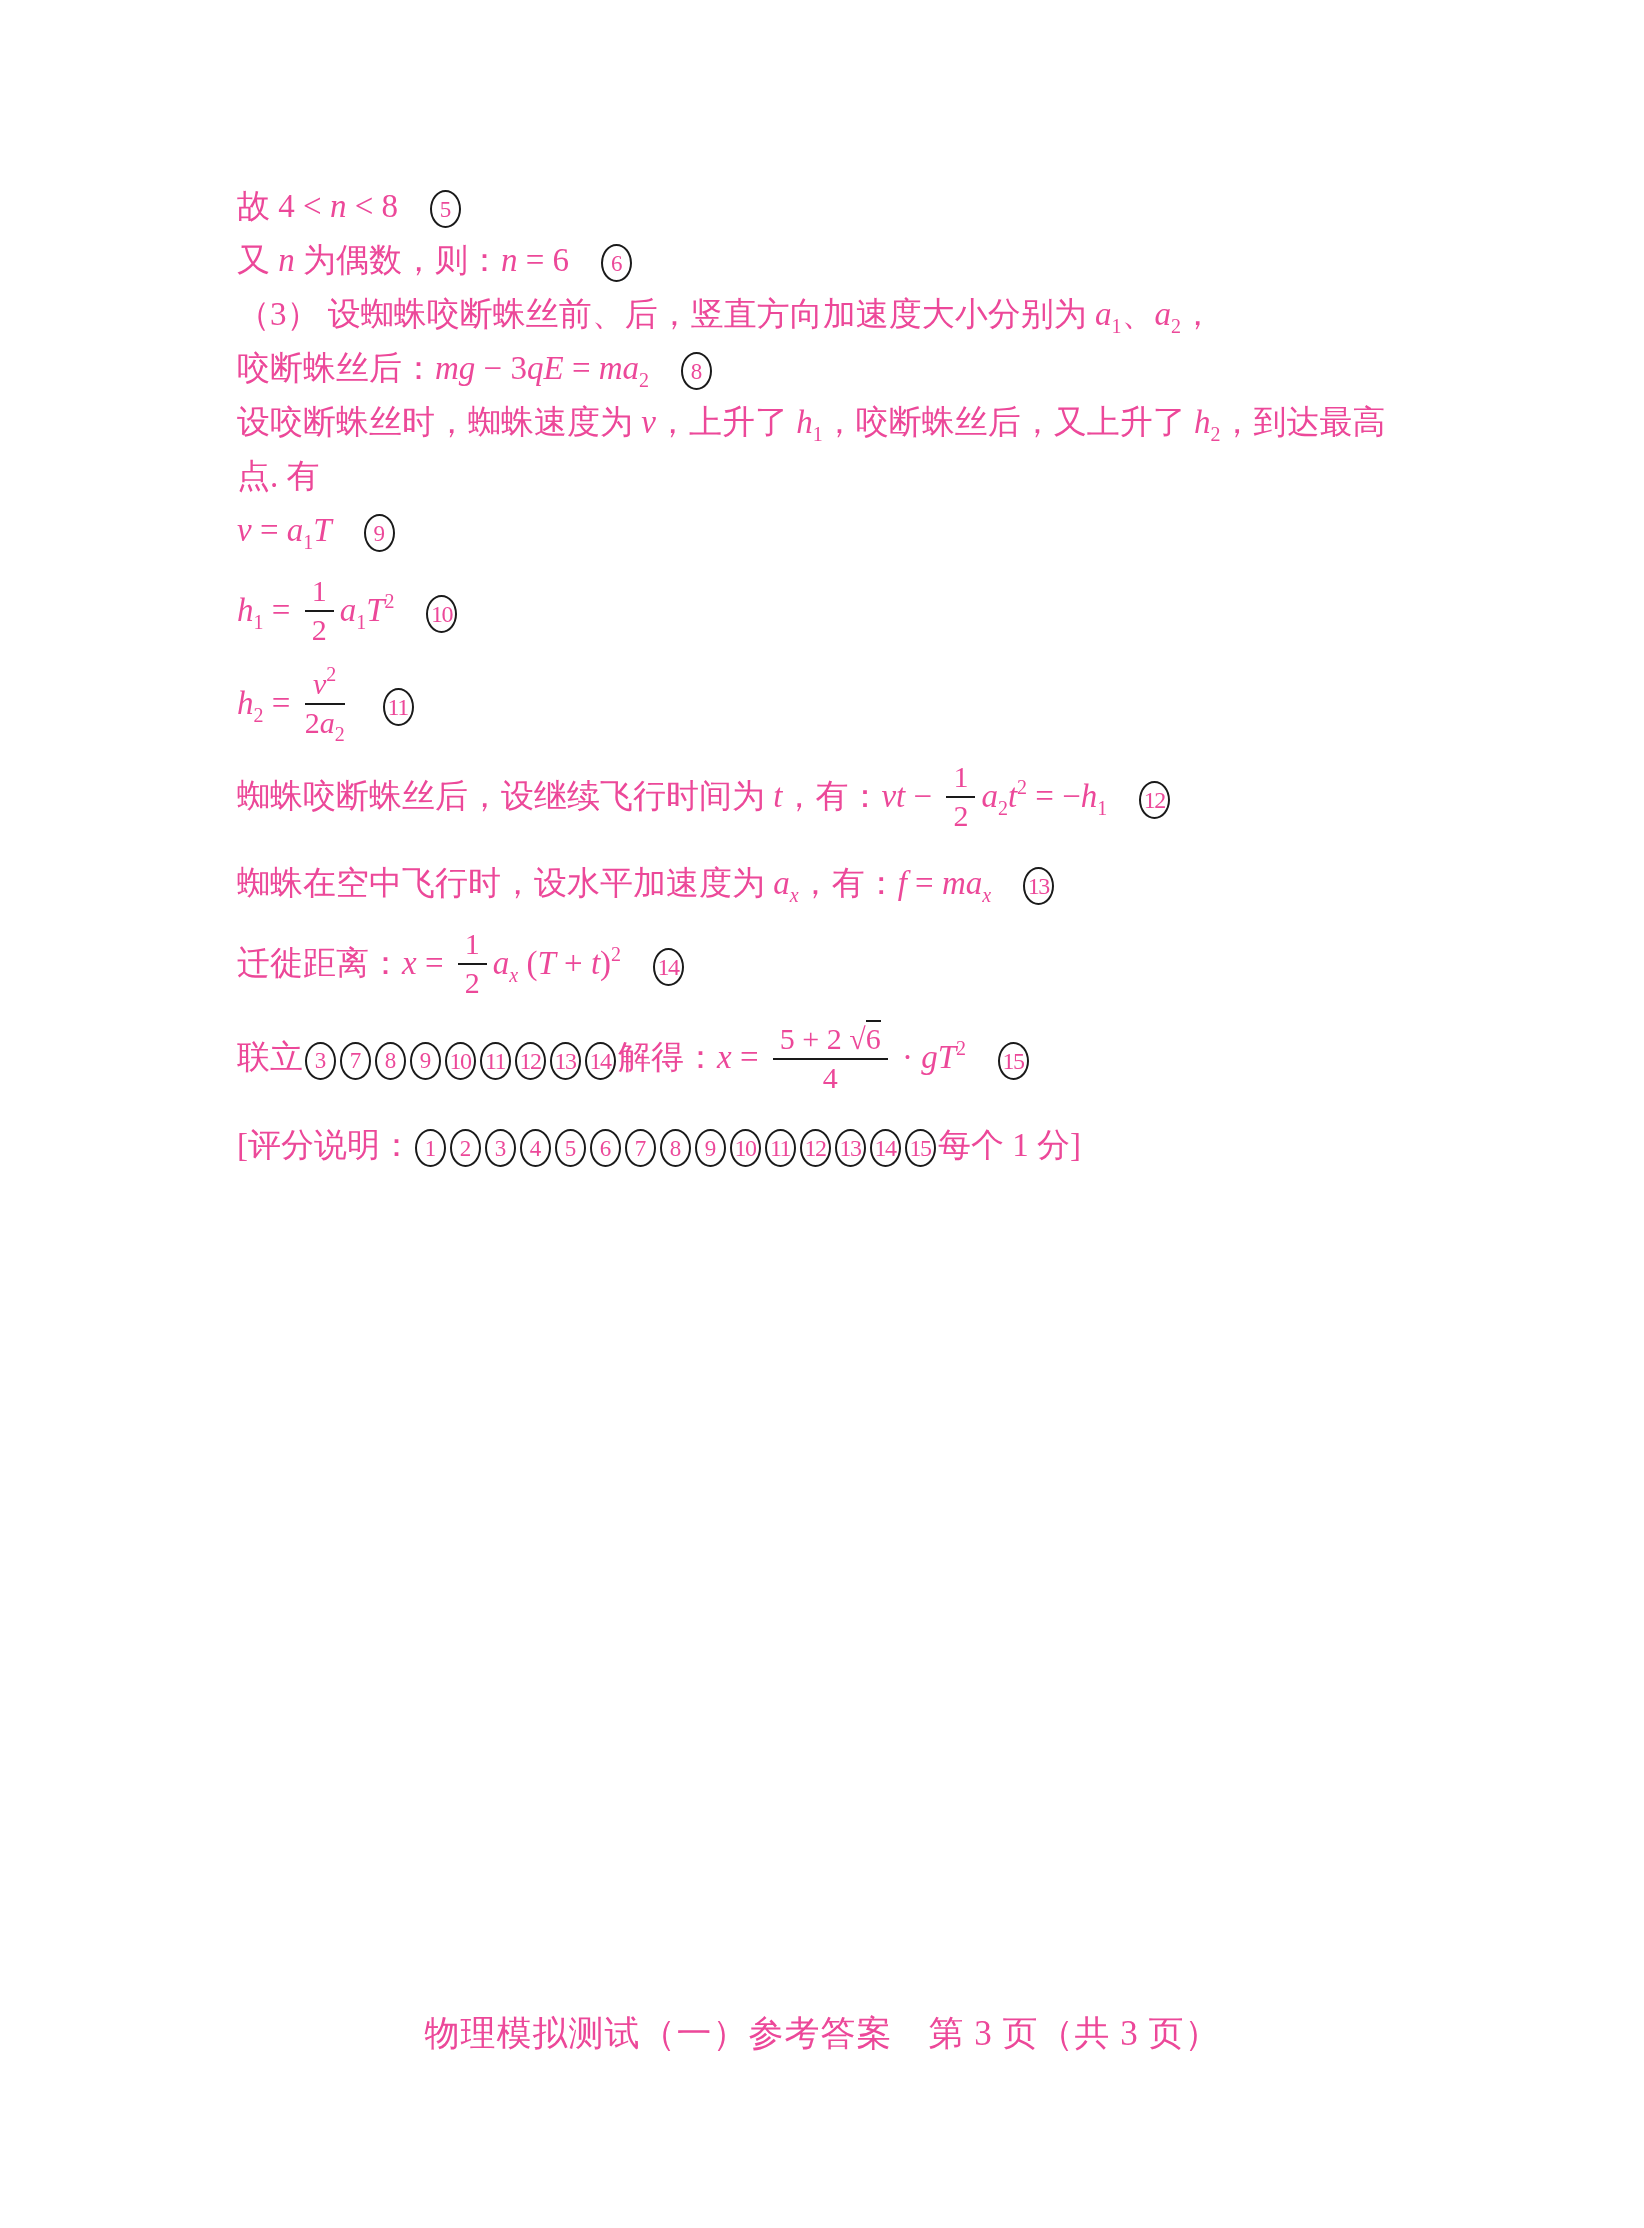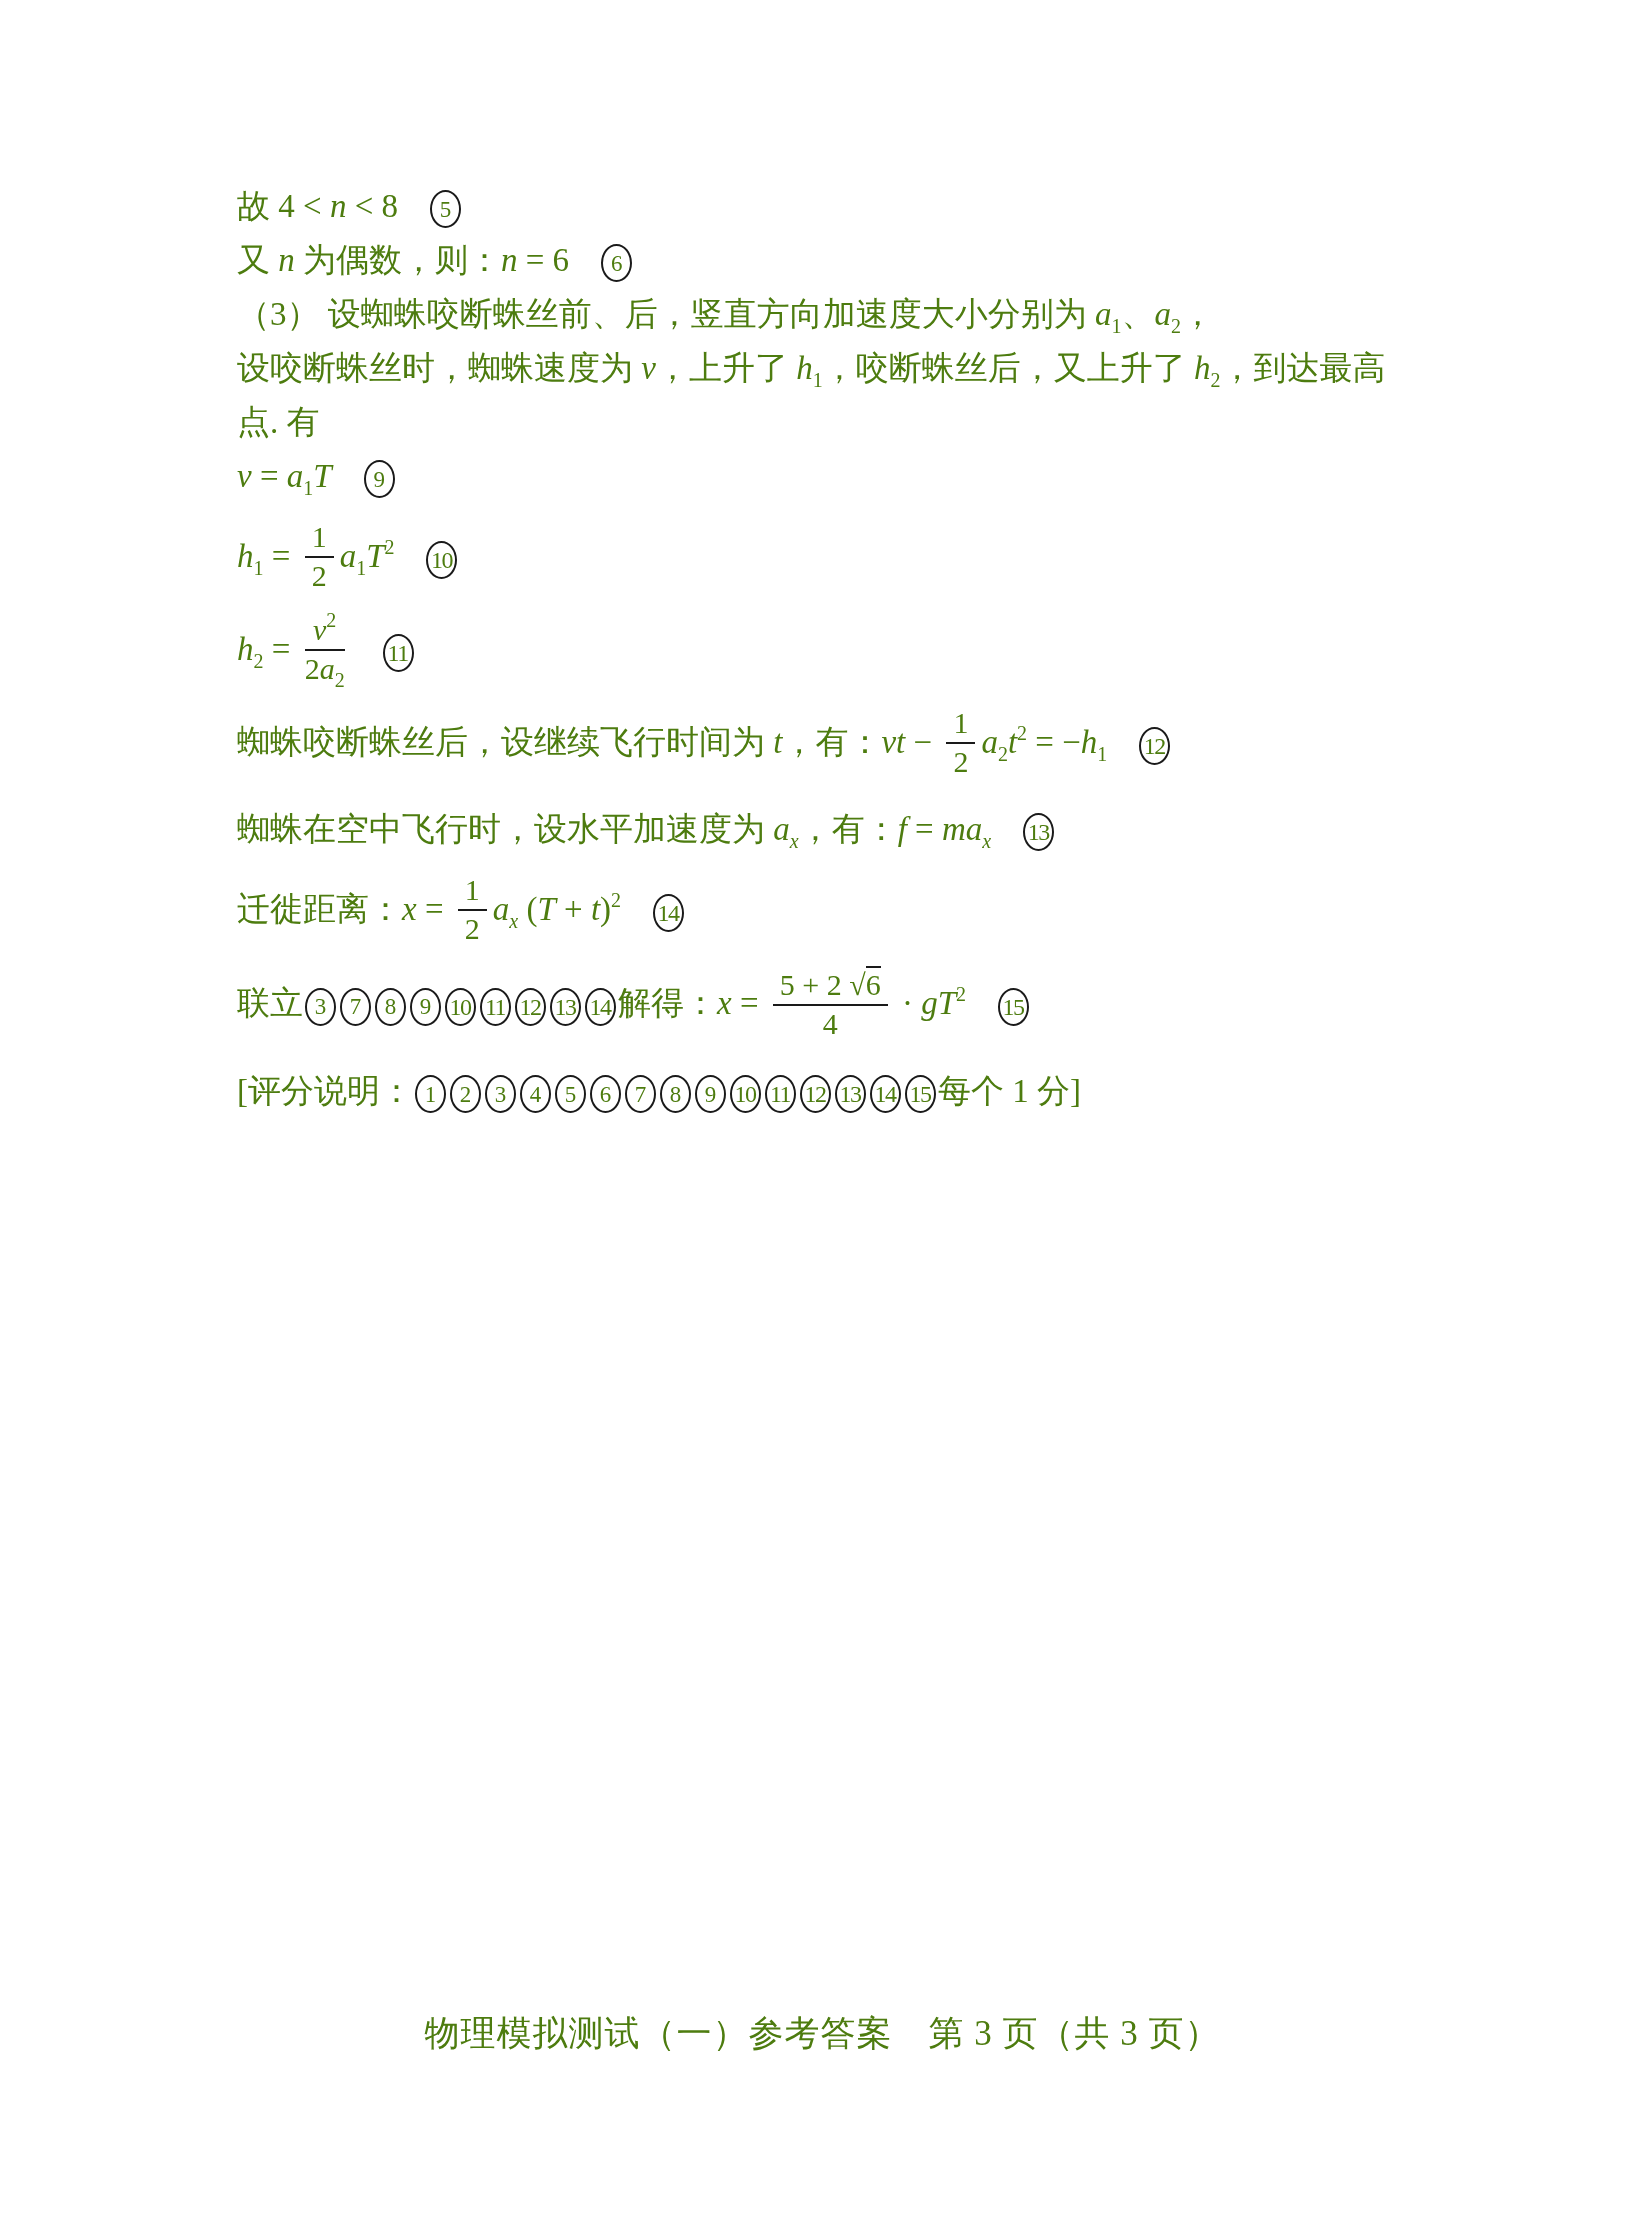--- a/index.html
+++ b/index.html
@@ -7,21 +7,21 @@
     padding: 0;
     background: #ffffff;
   }
   .page {
     position: relative;
     width: 1645px;
     height: 2229px;
     background: #ffffff;
     overflow: hidden;
     font-family: "Liberation Serif", "DejaVu Serif", serif;
-    color: #4d7c0f;
+    color: #ec4899;
   }
   .content {
     position: absolute;
     left: 237px;
     top: 179px;
     width: 1274px;
   }
   .line {
     font-size: 33px;
     line-height: 54px;
@@ -106,20 +106,21 @@
   }
 </style>
 </head>
 <body>
 
 <div class="page">
   <div class="content" id="lines-root">
       <div class="line"><span class="txt">故 4 &lt; </span><span class="mvar">n</span><span class="txt"> &lt; 8</span><span class="gap"></span><span class="circ">5</span></div>
       <div class="line"><span class="txt">又 </span><span class="mvar">n</span><span class="txt"> 为偶数，则：</span><span class="mvar">n</span><span class="txt"> = 6</span><span class="gap"></span><span class="circ">6</span></div>
       <div class="line"><span class="txt">（3） 设蜘蛛咬断蛛丝前、后，竖直方向加速度大小分别为 </span><span class="mvar">a</span><span class="msub">1</span><span class="txt">、</span><span class="mvar">a</span><span class="msub">2</span><span class="txt">，</span></div>
+      <div class="line"><span class="txt">咬断蛛丝后：</span><span class="mvar">mg</span><span class="txt"> − 3</span><span class="mvar">qE</span><span class="txt"> = </span><span class="mvar">ma</span><span class="msub">2</span><span class="gap"></span><span class="circ">8</span></div>
       <div class="line"><span class="txt">设咬断蛛丝时，蜘蛛速度为 </span><span class="mvar">v</span><span class="txt">，上升了 </span><span class="mvar">h</span><span class="msub">1</span><span class="txt">，咬断蛛丝后，又上升了 </span><span class="mvar">h</span><span class="msub">2</span><span class="txt">，到达最高</span></div>
       <div class="line"><span class="txt">点. 有</span></div>
       <div class="line"><span class="mvar">v</span><span class="txt"> = </span><span class="mvar">a</span><span class="msub">1</span><span class="mvar">T</span><span class="gap"></span><span class="circ">9</span></div>
       <div class="line tall"><span class="mvar">h</span><span class="msub">1</span><span class="txt"> = </span><span class="mfrac"><span class="num"><span class="txt">1</span></span><span class="den"><span class="txt">2</span></span></span><span class="mvar">a</span><span class="msub">1</span><span class="mvar">T</span><span class="msup">2</span><span class="gap"></span><span class="circ two">10</span></div>
       <div class="line tall"><span class="mvar">h</span><span class="msub">2</span><span class="txt"> = </span><span class="mfrac"><span class="num"><span class="mvar">v</span><span class="msup">2</span></span><span class="den"><span class="txt">2</span><span class="mvar">a</span><span class="msub">2</span></span></span><span class="gap"></span><span class="circ two">11</span></div>
       <div class="line tall"><span class="txt">蜘蛛咬断蛛丝后，设继续飞行时间为 </span><span class="mvar">t</span><span class="txt">，有：</span><span class="mvar">vt</span><span class="txt"> − </span><span class="mfrac"><span class="num"><span class="txt">1</span></span><span class="den"><span class="txt">2</span></span></span><span class="mvar">a</span><span class="msub">2</span><span class="mvar">t</span><span class="msup">2</span><span class="txt"> = −</span><span class="mvar">h</span><span class="msub">1</span><span class="gap"></span><span class="circ two">12</span></div>
       <div class="line"><span class="txt">蜘蛛在空中飞行时，设水平加速度为 </span><span class="mvar">a</span><span class="msub it">x</span><span class="txt">，有：</span><span class="mvar">f</span><span class="txt"> = </span><span class="mvar">ma</span><span class="msub it">x</span><span class="gap"></span><span class="circ two">13</span></div>
       <div class="line tall"><span class="txt">迁徙距离：</span><span class="mvar">x</span><span class="txt"> = </span><span class="mfrac"><span class="num"><span class="txt">1</span></span><span class="den"><span class="txt">2</span></span></span><span class="mvar">a</span><span class="msub it">x</span><span class="txt"> (</span><span class="mvar">T</span><span class="txt"> + </span><span class="mvar">t</span><span class="txt">)</span><span class="msup">2</span><span class="gap"></span><span class="circ two">14</span></div>
       <div class="line tall"><span class="txt">联立</span><span class="circ">3</span><span class="circ">7</span><span class="circ">8</span><span class="circ">9</span><span class="circ two">10</span><span class="circ two">11</span><span class="circ two">12</span><span class="circ two">13</span><span class="circ two">14</span><span class="txt">解得：</span><span class="mvar">x</span><span class="txt"> = </span><span class="mfrac"><span class="num"><span class="txt">5 + 2 </span><span class="msqrt"><span class="rad">√</span><span class="radicand">6</span></span></span><span class="den"><span class="txt">4</span></span></span><span class="txt"> · </span><span class="mvar">gT</span><span class="msup">2</span><span class="gap"></span><span class="circ two">15</span></div>
       <div class="line"><span class="txt">[评分说明：</span><span class="circ">1</span><span class="circ">2</span><span class="circ">3</span><span class="circ">4</span><span class="circ">5</span><span class="circ">6</span><span class="circ">7</span><span class="circ">8</span><span class="circ">9</span><span class="circ two">10</span><span class="circ two">11</span><span class="circ two">12</span><span class="circ two">13</span><span class="circ two">14</span><span class="circ two">15</span><span class="txt">每个 1 分]</span></div>

